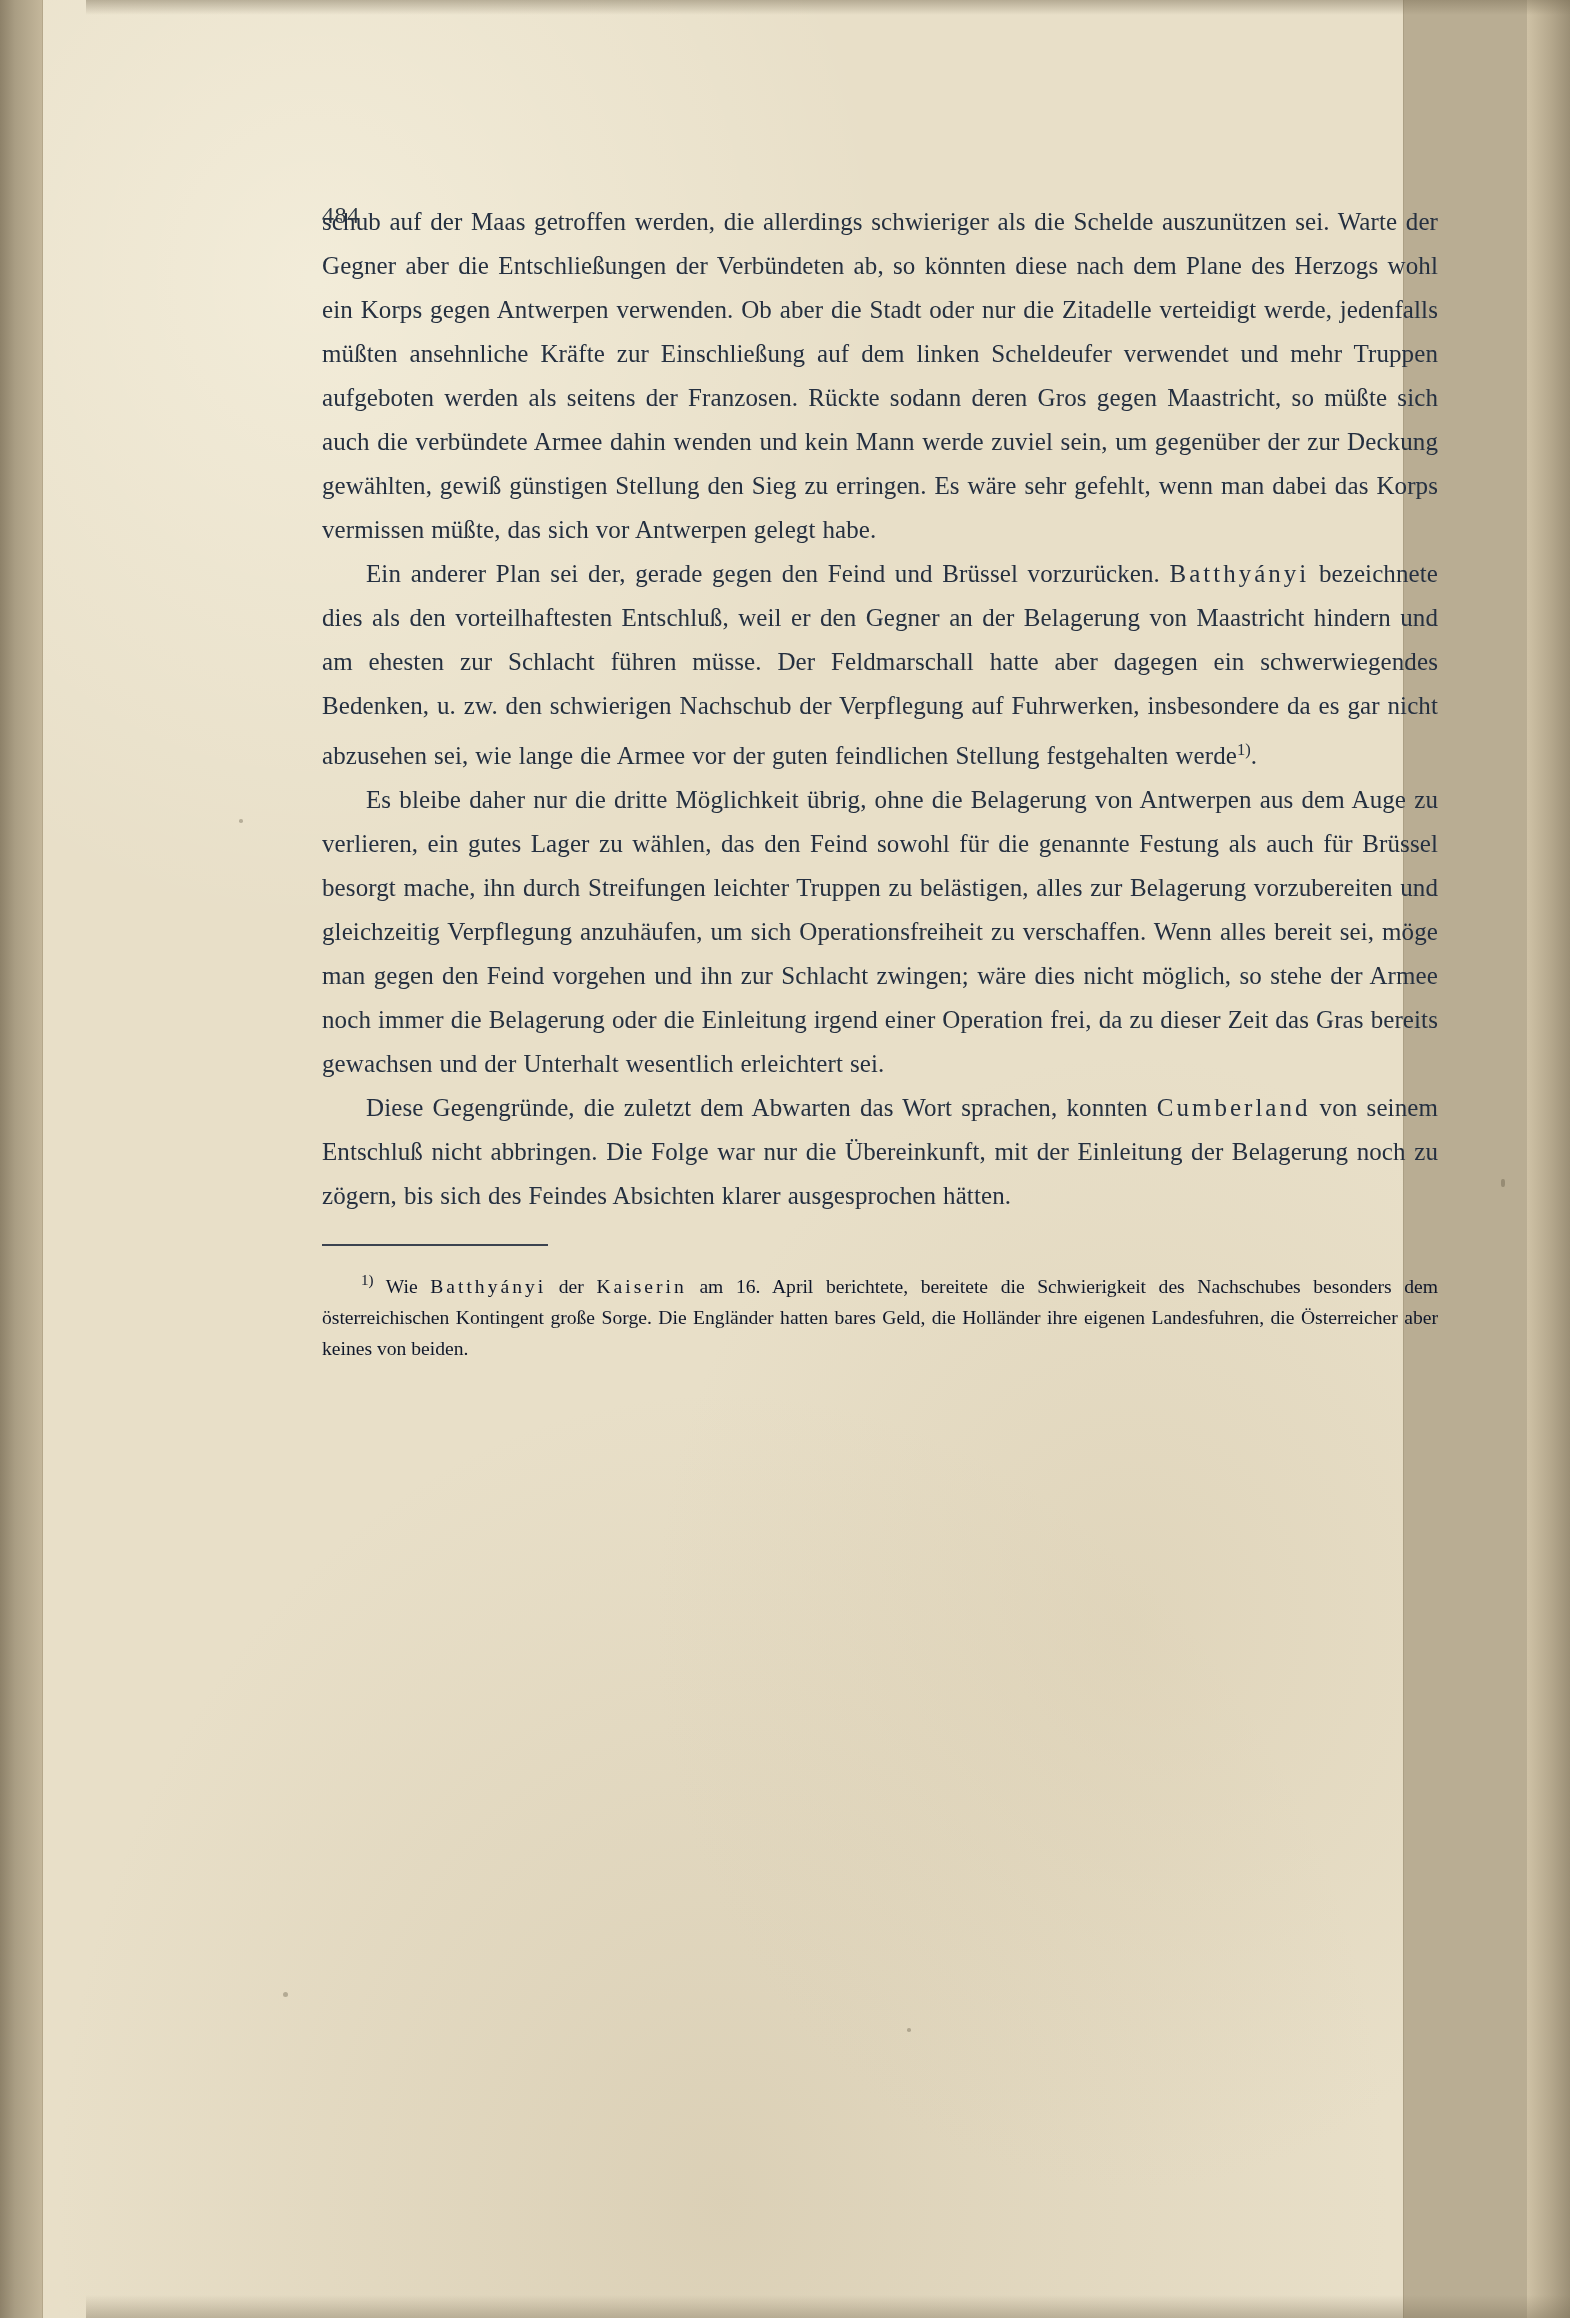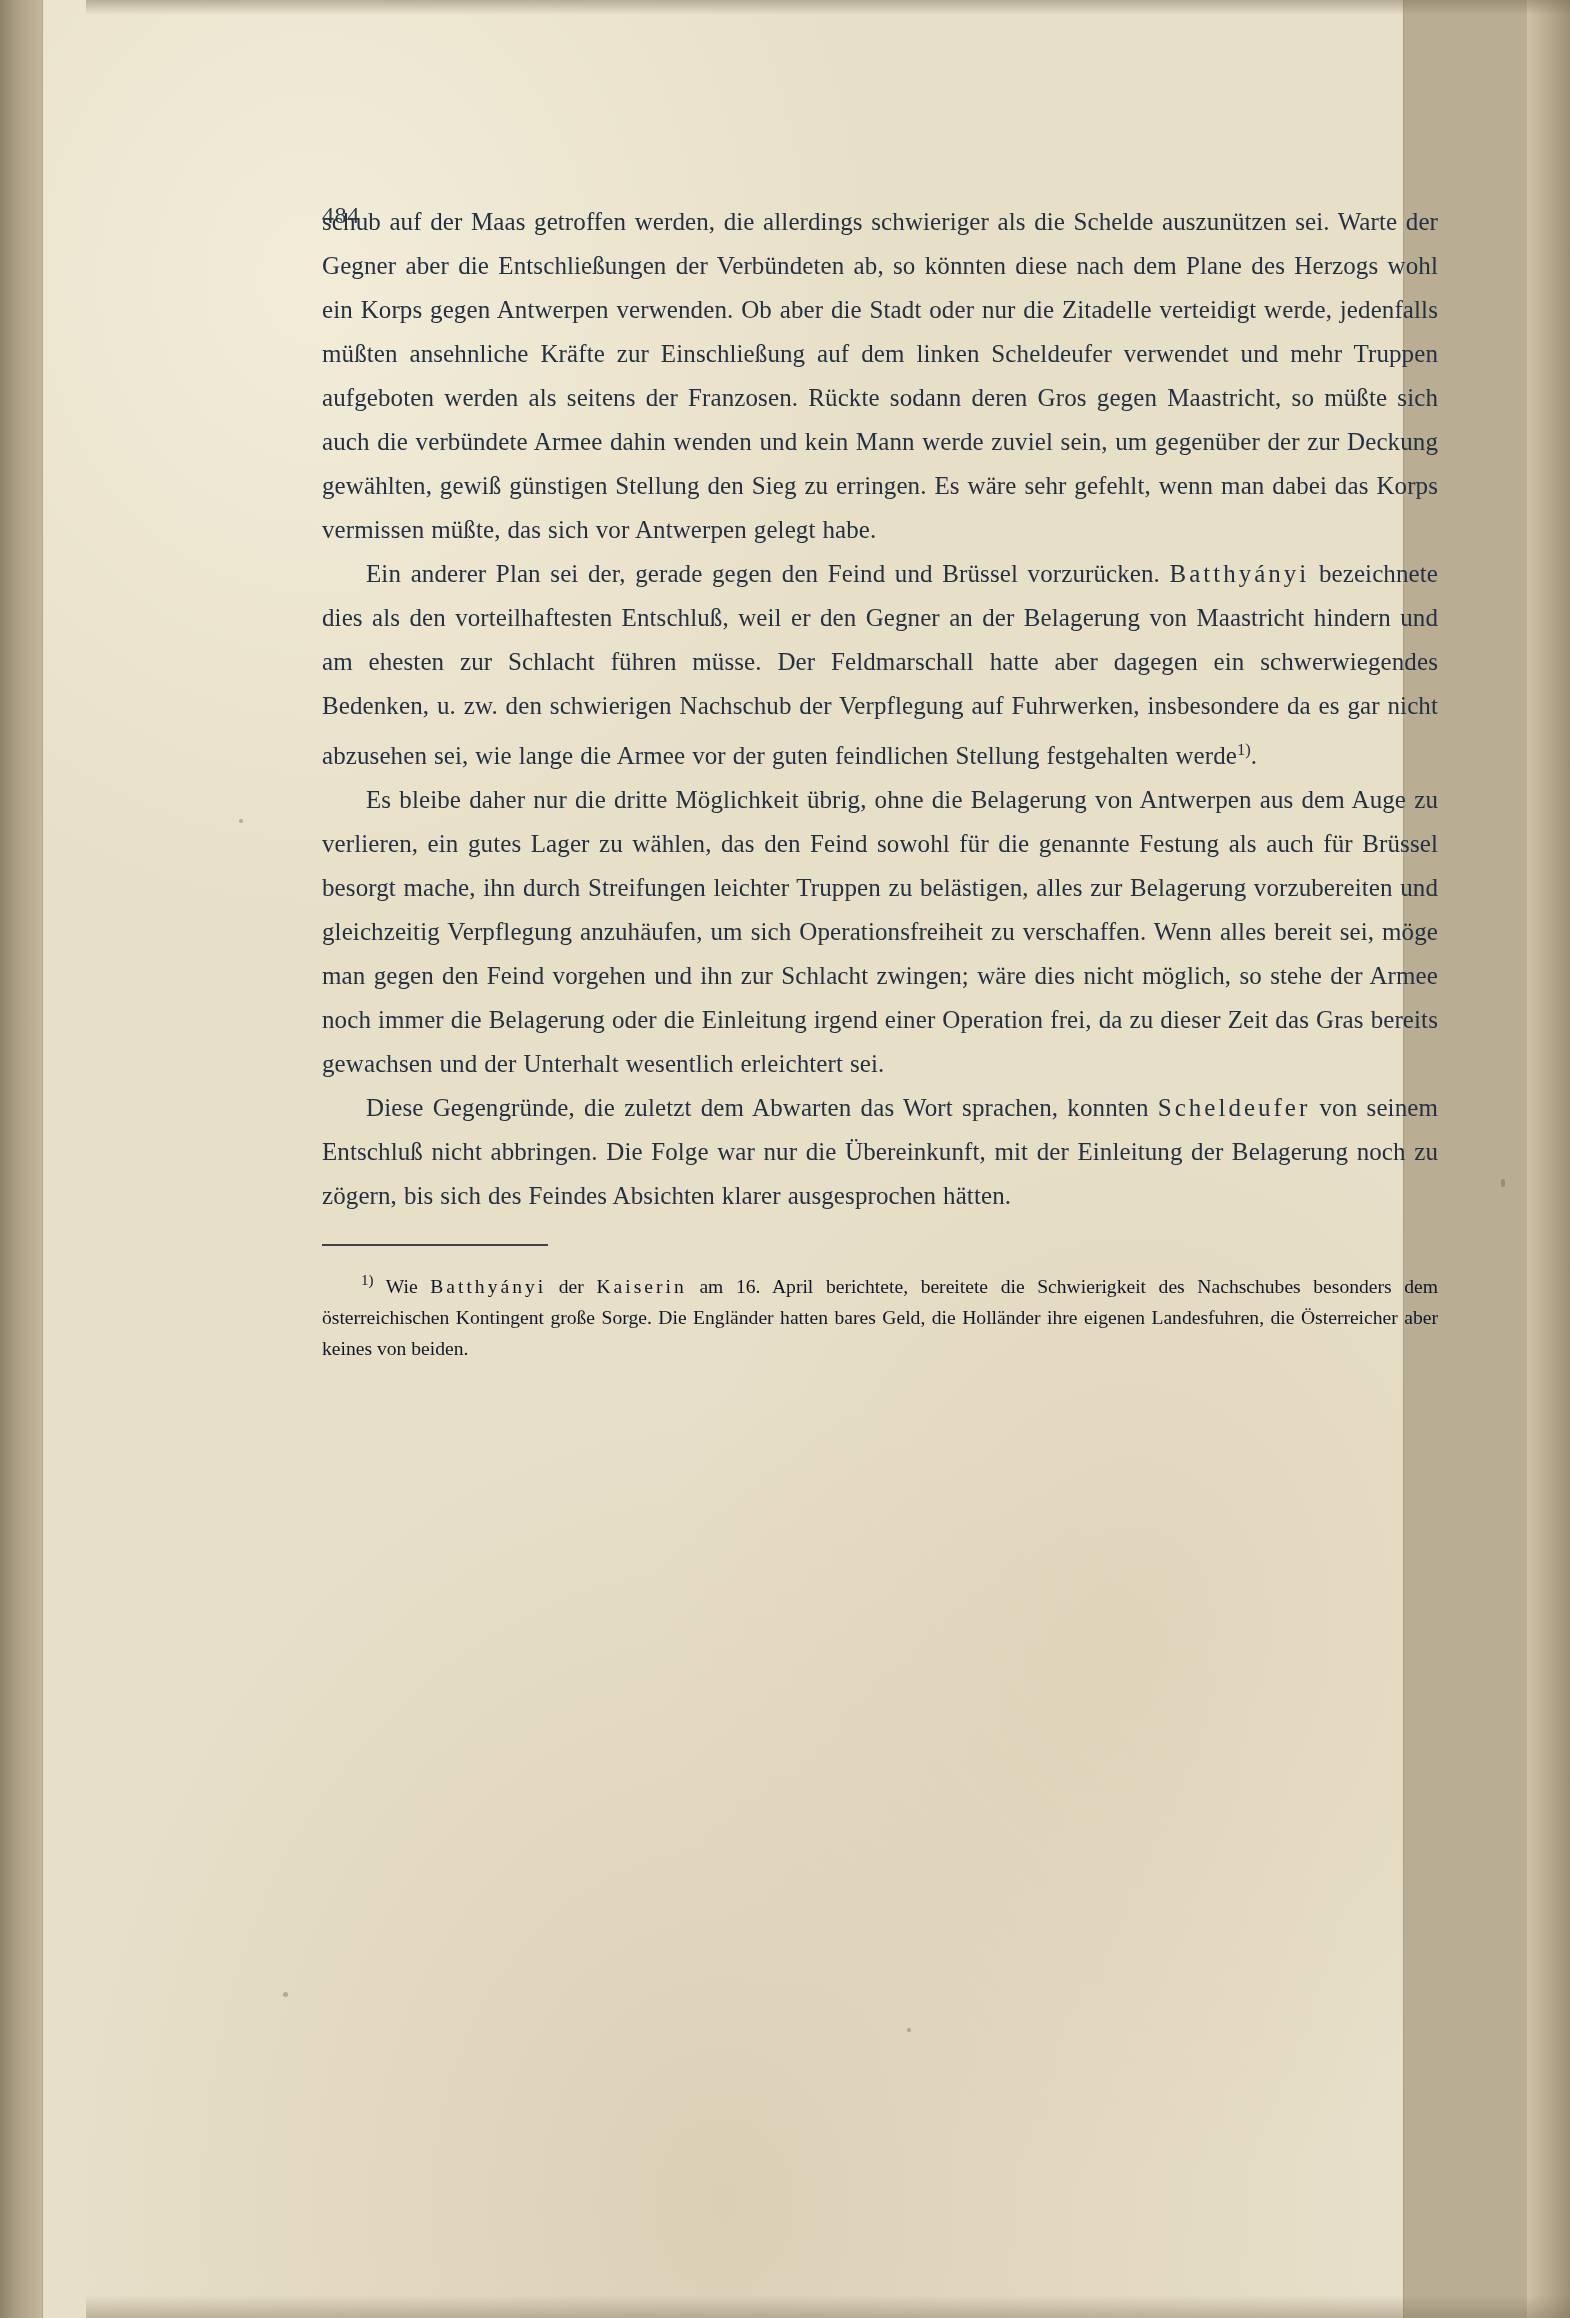--- a/index.html
+++ b/index.html
@@ -162,21 +162,21 @@
 
     <p class="body-par indent">
       <span>Ein anderer Plan sei der, gerade gegen den Feind und Brüssel vorzurücken. </span><span class="spaced">Batthyányi</span><span> bezeichnete dies als den vorteilhaftesten Entschluß, weil er den Gegner an der Belagerung von Maastricht hindern und am ehesten zur Schlacht führen müsse. Der Feldmarschall hatte aber dagegen ein schwerwiegendes Bedenken, u. zw. den schwierigen Nachschub der Verpflegung auf Fuhrwerken, insbesondere da es gar nicht abzusehen sei, wie lange die Armee vor der guten feindlichen Stellung festgehalten werde</span><span class="fn-ref">1)</span>.
     </p>
 
     <p class="body-par indent">
       <span>Es bleibe daher nur die dritte Möglichkeit übrig, ohne die Belagerung von Antwerpen aus dem Auge zu verlieren, ein gutes Lager zu wählen, das den Feind sowohl für die genannte Festung als auch für Brüssel besorgt mache, ihn durch Streifungen leichter Truppen zu belästigen, alles zur Belagerung vorzubereiten und gleichzeitig Verpflegung anzuhäufen, um sich Operationsfreiheit zu verschaffen. Wenn alles bereit sei, möge man gegen den Feind vorgehen und ihn zur Schlacht zwingen; wäre dies nicht möglich, so stehe der Armee noch immer die Belagerung oder die Einleitung irgend einer Operation frei, da zu dieser Zeit das Gras bereits gewachsen und der Unterhalt wesentlich erleichtert sei.</span>
     </p>
 
     <p class="body-par indent">
-      <span>Diese Gegengründe, die zuletzt dem Abwarten das Wort sprachen, konnten </span><span class="spaced">Scheldeufer</span><span> von seinem Entschluß nicht abbringen. Die Folge war nur die Übereinkunft, mit der Einleitung der Belagerung noch zu zögern, bis sich des Feindes Absichten klarer ausgesprochen hätten.</span>
+      <span>Diese Gegengründe, die zuletzt dem Abwarten das Wort sprachen, konnten </span><span class="spaced">Cumberland</span><span> von seinem Entschluß nicht abbringen. Die Folge war nur die Übereinkunft, mit der Einleitung der Belagerung noch zu zögern, bis sich des Feindes Absichten klarer ausgesprochen hätten.</span>
     </p>
 
     <div class="footnote-rule"></div>
 
     <p class="footnote">
       <span class="fn-num">1)</span><span> Wie </span><span class="spaced">Batthyányi</span><span> der </span><span class="spaced">Kaiserin</span><span> am 16. April berichtete, bereitete die Schwierigkeit des Nachschubes besonders dem österreichischen Kontingent große Sorge. Die Engländer hatten bares Geld, die Holländer ihre eigenen Landesfuhren, die Österreicher aber keines von beiden.</span>
     </p>
 
   </div>
 </div>

